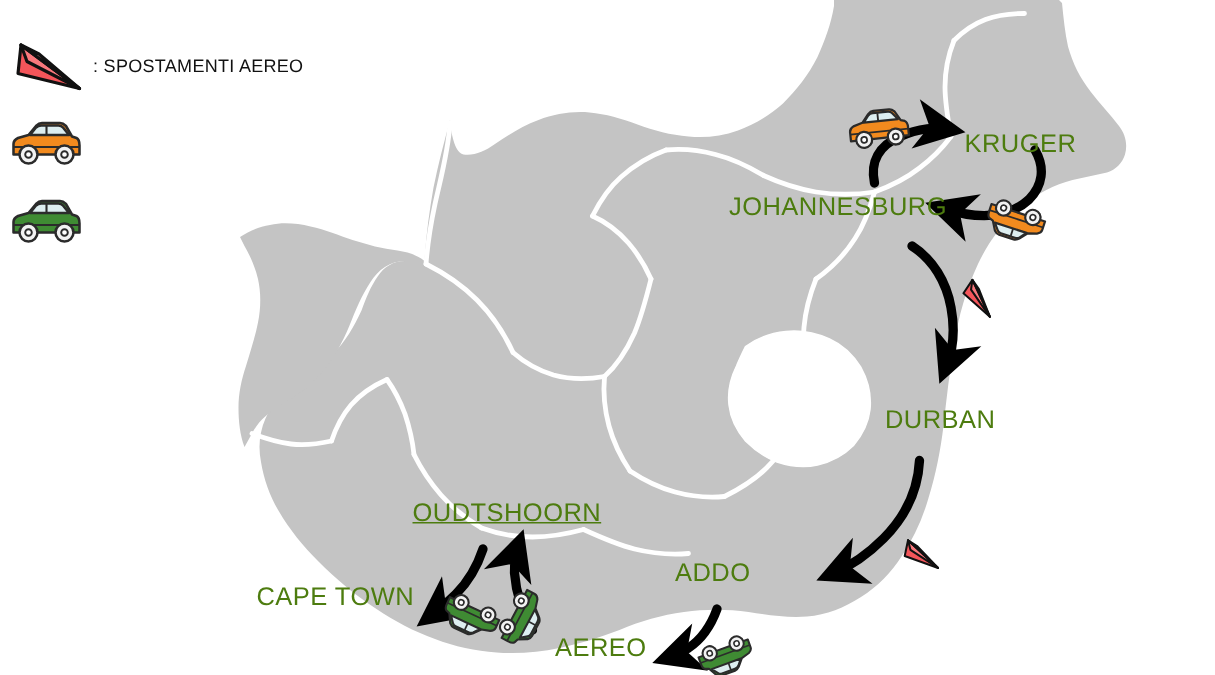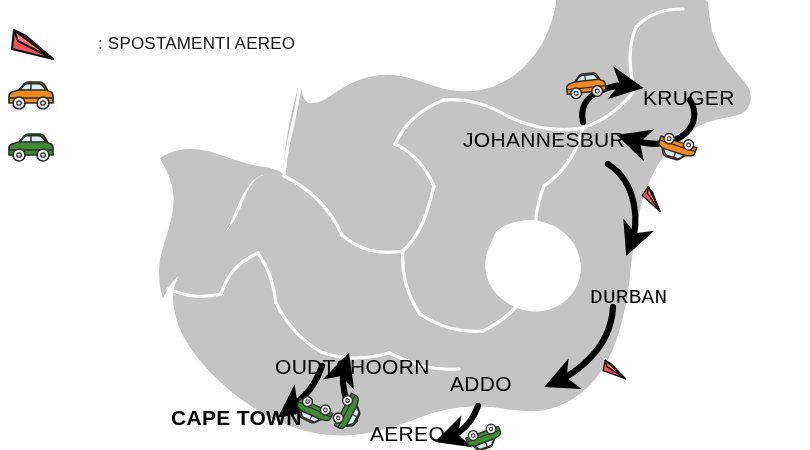--- a/index.html
+++ b/index.html
@@ -41,34 +41,33 @@
   .legend-icon {
     width: 56px;
     height: 42px;
     display: flex;
     align-items: center;
     justify-content: flex-start;
     flex: 0 0 56px;
   }
   .legend-text {
     font-family: "Liberation Sans", sans-serif;
-    font-size: 17px;
+    font-size: 12px;
     letter-spacing: 0.2px;
     color: #111111;
     white-space: nowrap;
-    margin-left: 36px;
   }
 
   
   .city-label {
     position: absolute;
     font-family: "Liberation Sans", sans-serif;
-    font-size: 21px;
+    font-size: 17px;
     letter-spacing: 0.3px;
-    color: #000000;
+    color: #4d7c0f;
     white-space: nowrap;
     z-index: 30;
   }
 
   
   .icon-holder {
     position: absolute;
     z-index: 35;
     transform-origin: 50% 50%;
   }
@@ -253,24 +252,24 @@
             <circle cx="13" cy="24" r="2.2" fill="#ffffff" stroke="#2b2b2b" stroke-width="1.3"></circle>
             <circle cx="37" cy="24" r="6" fill="#f2f2f2" stroke="#2b2b2b" stroke-width="1.7"></circle>
             <circle cx="37" cy="24" r="2.2" fill="#ffffff" stroke="#2b2b2b" stroke-width="1.3"></circle>
           </g>
         </svg>
       </span>
     </div>
   </div>
 
   <div class="city-label" style="left:643px; top:86px;">KRUGER</div>
-  <div class="city-label" style="left:463px; top:128px;text-align:right;">JOHANNESBURG</div>
-  <div class="city-label" style="left:590px; top:286px;font-family:Liberation Mono, monospace;">DURBAN</div>
-  <div class="city-label" style="left:275px; top:355px;">OUDTSHOORN</div>
-  <div class="city-label" style="left:171px; top:406px;font-weight:bold;">CAPE TOWN</div>
+  <div class="city-label" style="left:486px; top:128px;text-align:right;">JOHANNESBURG</div>
+  <div class="city-label" style="left:590px; top:270px;">DURBAN</div>
+  <div class="city-label" style="left:275px; top:332px;text-decoration:underline;">OUDTSHOORN</div>
+  <div class="city-label" style="left:171px; top:388px;">CAPE TOWN</div>
   <div class="city-label" style="left:370px; top:422px;">AEREO</div>
   <div class="city-label" style="left:450px; top:372px;">ADDO</div>
 
   <div class="icon-holder" style="left:563px; top:71px; width:46px; height:30px; transform:rotate(-6deg);">
     <svg width="46" height="30" viewBox="0 0 50 34" xmlns="http://www.w3.org/2000/svg">
       <g stroke="#2b2b2b" stroke-width="1.7" stroke-linejoin="round">
         <path d="M 3,24 L 3,17 C 3,15 4,14 6,13 L 13,11 L 18,5 C 19,4 20,3 22,3 L 34,3 C 36,3 37,4 38,5 L 42,12 L 45,13 C 47,14 47,16 47,18 L 47,24 Z" fill="#f28a1e"></path>
         <path d="M 14,11 L 18,6 C 19,5 20,4.6 21.5,4.6 L 33,4.6 C 34.5,4.6 35.4,5.2 36,6 L 40,11 Z" fill="#ddeef0"></path>
         <path d="M 25,5 L 25,11" stroke-width="1.4"></path>
         <path d="M 3,19 L 47,19" stroke-width="1.4"></path>

